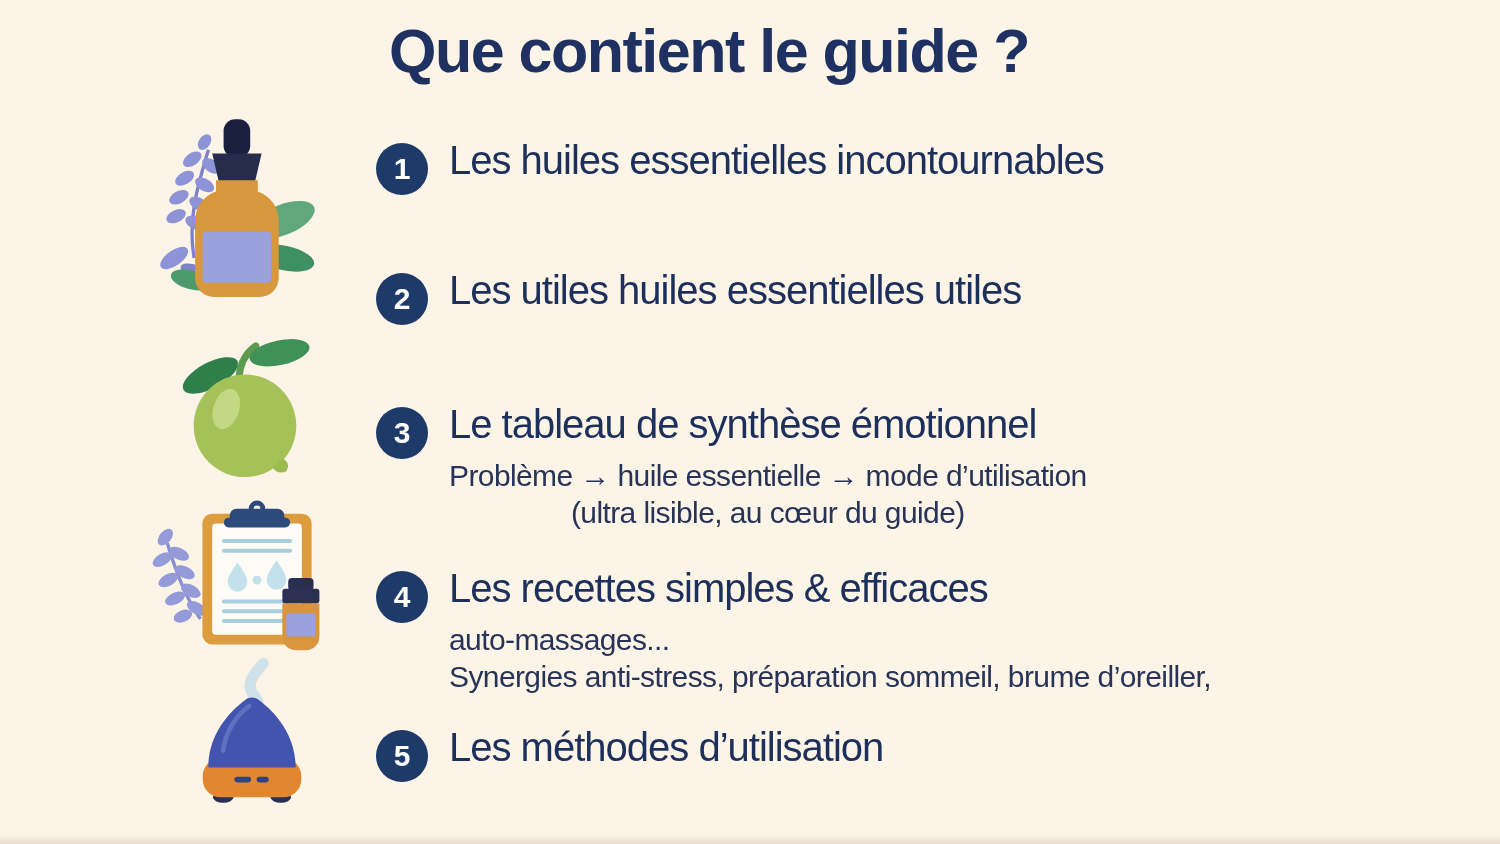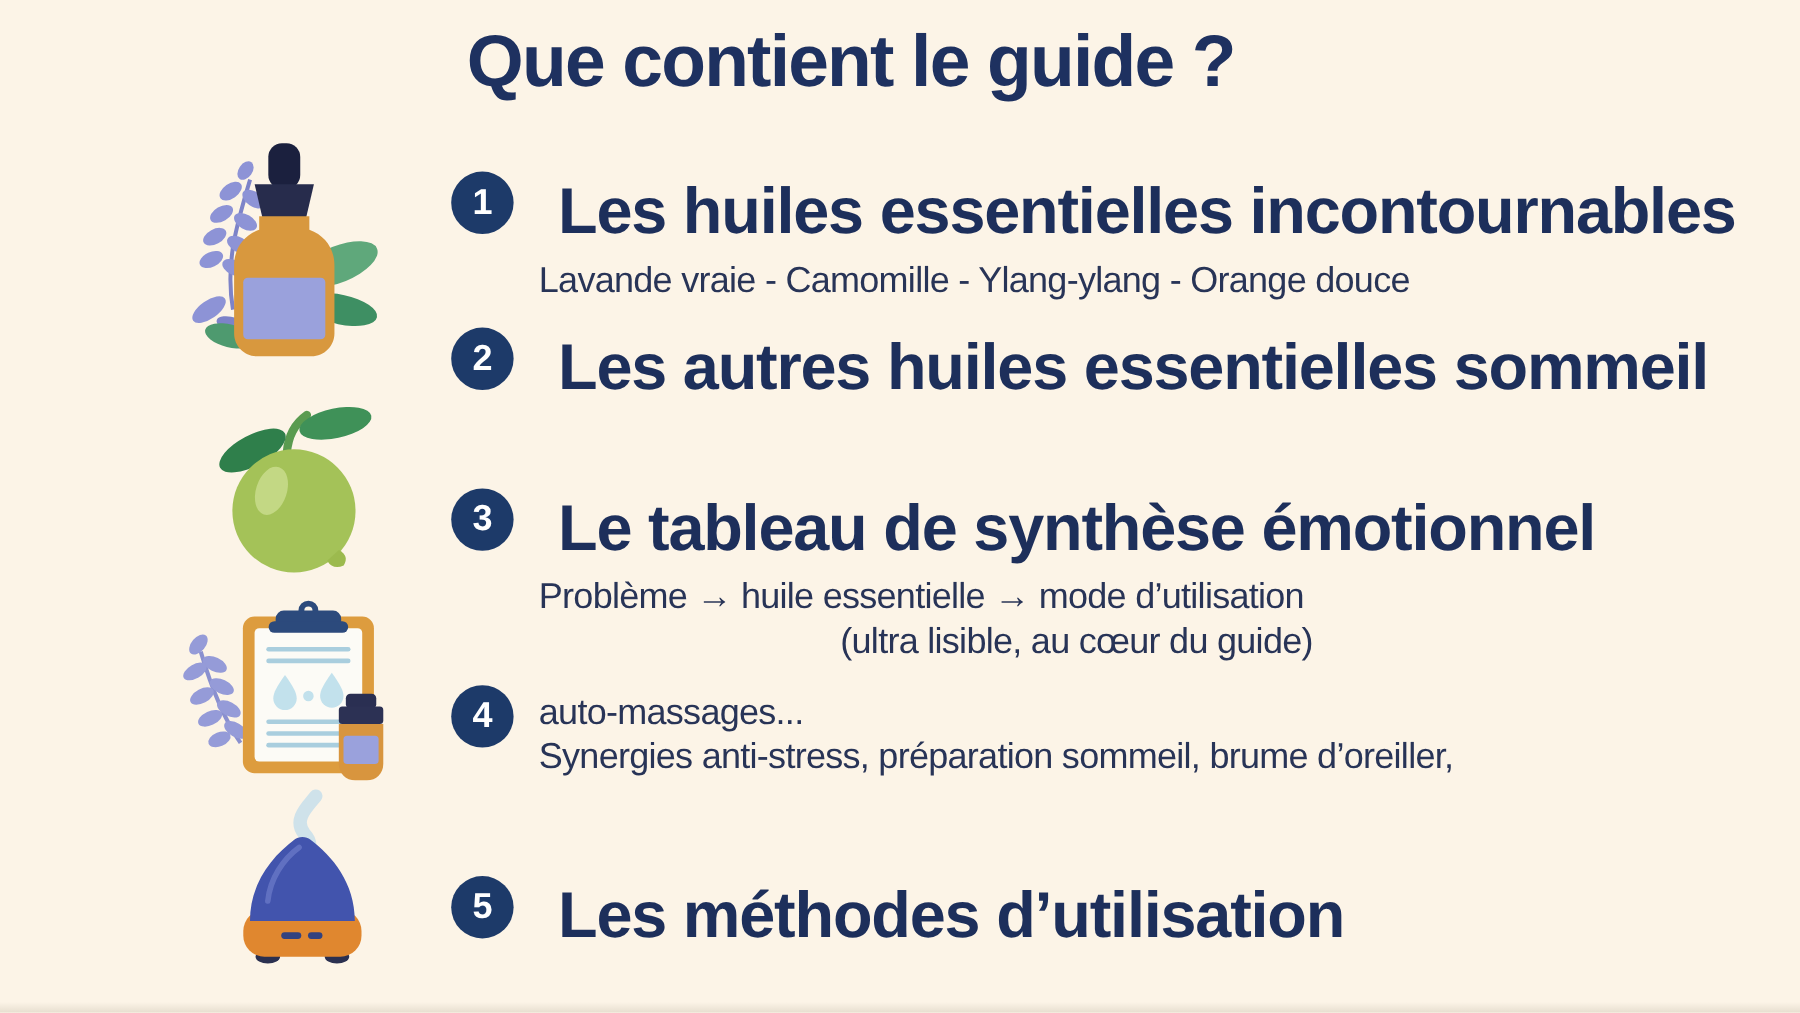--- a/index.html
+++ b/index.html
@@ -16,22 +16,22 @@
   }
   .item{position:absolute;left:376px;display:flex;align-items:flex-start;}
   .badge{
     flex:0 0 52px;width:52px;height:52px;margin-top:6px;border-radius:50%;
     background:var(--badge-bg,#1d3a69);color:var(--badge-text,#ffffff);
     font-size:30px;font-weight:700;
     display:flex;align-items:center;justify-content:center;
   }
   .content{margin-left:21px;}
   .content h2{
-    margin:16px;white-space:nowrap;
-    font-size:54px;line-height:46px;font-weight:700;letter-spacing:-1px;
+    margin:0;white-space:nowrap;
+    font-size:40px;line-height:46px;font-weight:400;letter-spacing:-1px;
     color:var(--heading-navy,#1d2f5b);
   }
   .content p{
     margin:10px 0 0 0;white-space:nowrap;
     font-size:30px;line-height:37px;font-weight:400;letter-spacing:-0.6px;
     color:var(--body-navy,#283457);
   }
   .content p + p{margin-top:0;text-align:center;}
   .icon{position:absolute;}
   .bottom-edge{
@@ -119,43 +119,43 @@
     <path d="M28 120 C 28 86, 48 62, 68 47 C 71 44, 79 44, 82 47 C 102 62, 122 86, 122 120 Z" fill="#4254ad"></path>
     <path d="M44 102 C 46 82, 58 64, 72 54" stroke="#6b7ac8" stroke-width="5" fill="none" stroke-linecap="round" opacity="0.75"></path>
     <rect x="56" y="130" width="18" height="6" rx="3" fill="#32427f"></rect>
     <rect x="80" y="130" width="13" height="6" rx="3" fill="#32427f"></rect>
   </svg>
 
   <section class="item" style="top:137px">
     <div class="badge">1</div>
     <div class="content">
       <h2>Les huiles essentielles incontournables</h2>
-      <p>Lavande vraie - Camomille - Ylang-ylang - Orange douce</p>
     </div>
   </section>
 
   <section class="item" style="top:267px">
     <div class="badge">2</div>
     <div class="content">
-      <h2>Les autres huiles essentielles sommeil</h2>
+      <h2>Les utiles huiles essentielles utiles</h2>
     </div>
   </section>
 
   <section class="item" style="top:401px">
     <div class="badge">3</div>
     <div class="content">
       <h2>Le tableau de synthèse émotionnel</h2>
       <p>Problème → huile essentielle → mode d’utilisation</p>
       <p>(ultra lisible, au cœur du guide)</p>
     </div>
   </section>
 
   <section class="item" style="top:565px">
     <div class="badge">4</div>
     <div class="content">
+      <h2>Les recettes simples &amp; efficaces</h2>
       <p>auto-massages...</p>
       <p>Synergies anti-stress, préparation sommeil, brume d’oreiller,</p>
     </div>
   </section>
 
   <section class="item" style="top:724px">
     <div class="badge">5</div>
     <div class="content">
       <h2>Les méthodes d’utilisation</h2>
     </div>

